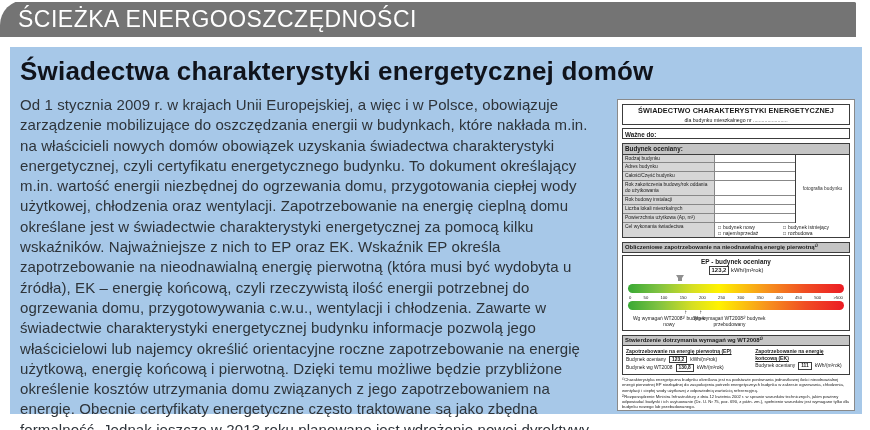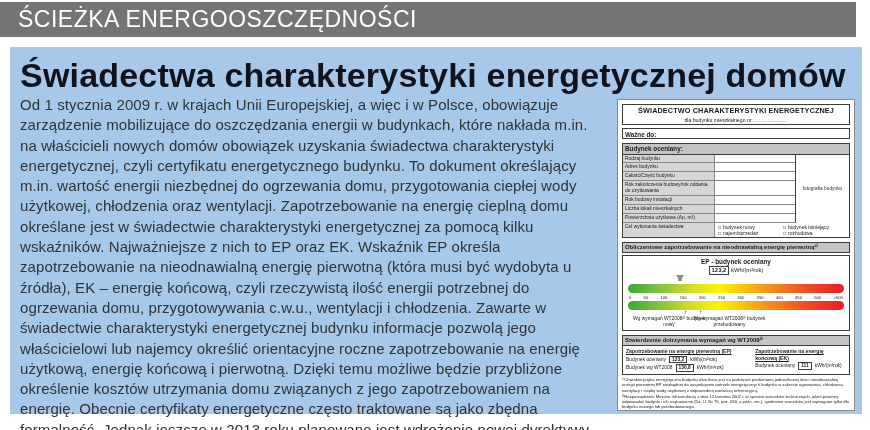--- a/index.html
+++ b/index.html
@@ -1,28 +1,28 @@
 <!DOCTYPE html>
 <html lang="pl"><head>
 <meta charset="utf-8">
 <style>
   * { margin:0; padding:0; box-sizing:border-box; }
   html,body { background:#ffffff; }
   body { font-family:"Liberation Sans", sans-serif; }
-  #page { position:relative; width:870px; height:430px; background:#ffffff; overflow:hidden; }
+  #page { position:relative; width:870px; height:430px; background:#ffffff; overflow:hidden;border-radius:25px; }
 
   
   .topbar { position:absolute; left:0; top:2px; width:856px; height:35px; background:#747474;
             display:flex; align-items:center; padding-left:18px; }
   .topbar .bartitle { color:#ffffff; font-size:23px; letter-spacing:0.5px; font-weight:400; }
 
   
   .panel { position:absolute; left:10px; top:47px; width:852px; height:367px; background:#a7c8e8; }
 
-  .article-title { position:absolute; left:10px; top:9px; font-size:34px; font-weight:bold;
+  .article-title { position:absolute; left:10px; top:9px; font-size:26px; font-weight:bold;
                    color:#10131b; letter-spacing:0.2px; }
 
   .article-body { position:absolute; left:10px; top:48px; width:586px; font-size:15px;
                   line-height:20.3px; color:#2e343a; letter-spacing:0.1px; text-align:left; }
 
   
   .cert { position:absolute; left:607px; top:52px; width:238px; height:312px; background:#ffffff;
           border:1px solid #8a8a8a; padding:4px; overflow:hidden;
           font-size:5.5px; color:#1a1a1a; line-height:1.2; }
 

